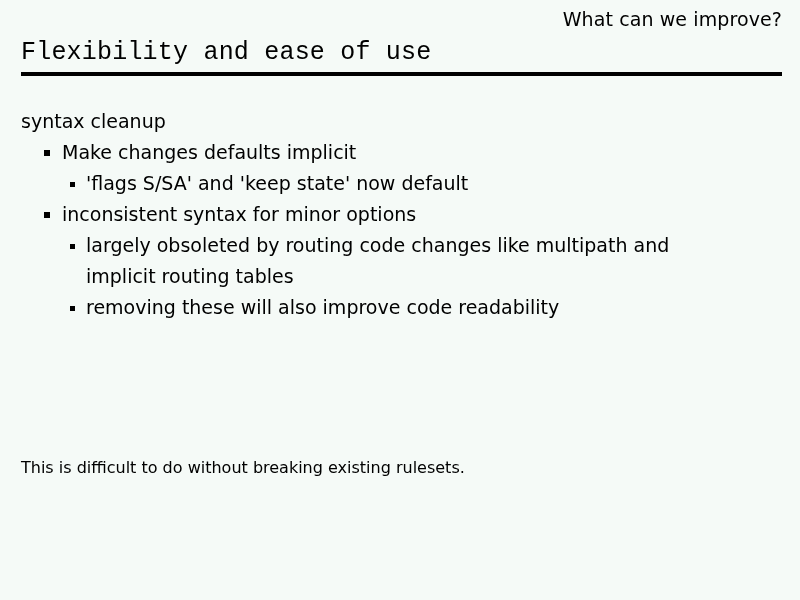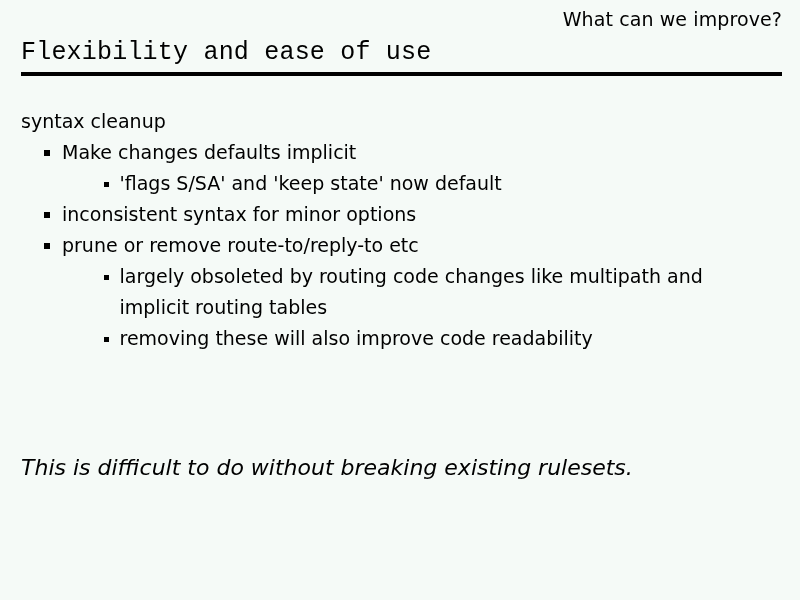--- a/index.html
+++ b/index.html
@@ -60,21 +60,20 @@
     top: 106px;
     left: 21px;
     width: 760px;
   }
 
   .bullet-line {
     display: flex;
     align-items: flex-start;
     font-size: 19px;
     line-height: 31px;
-    justify-content: center;
   }
 
   
   .lvl-0 { margin-left: 0px; }
   .lvl-1 { margin-left: 23px; }
   .lvl-2 { margin-left: 49px; }
 
   .bullet-marker {
     flex: 0 0 auto;
     display: inline-block;
@@ -119,24 +118,23 @@
 
   
   .lvl-2 .bullet-text {
     max-width: 628px;
   }
 
   .closing-note {
     position: absolute;
     top: 455px;
     left: 21px;
-    font-size: 22px;
+    font-size: 16px;
     line-height: 26px;
     white-space: nowrap;
-    font-style: italic;
   }
 </style>
 </head>
 <body>
 
 <div class="slide">
 
   <div class="slide-header">What can we improve?</div>
 
   <div class="slide-title">Flexibility and ease of use</div>
@@ -153,24 +151,20 @@
         <span class="bullet-text">Make changes defaults implicit</span>
       </div>
       <div class="bullet-line lvl-2">
         <span class="bullet-marker"></span>
         <span class="bullet-text">'flags S/SA' and 'keep state' now default</span>
       </div>
       <div class="bullet-line lvl-1">
         <span class="bullet-marker"></span>
         <span class="bullet-text">inconsistent syntax for minor options</span>
       </div>
-      <div class="bullet-line lvl-1">
-        <span class="bullet-marker"></span>
-        <span class="bullet-text">prune or remove route-to/reply-to etc</span>
-      </div>
       <div class="bullet-line lvl-2">
         <span class="bullet-marker"></span>
         <span class="bullet-text">largely obsoleted by routing code changes like multipath and implicit routing tables</span>
       </div>
       <div class="bullet-line lvl-2">
         <span class="bullet-marker"></span>
         <span class="bullet-text">removing these will also improve code readability</span>
       </div>
     </div>
 

